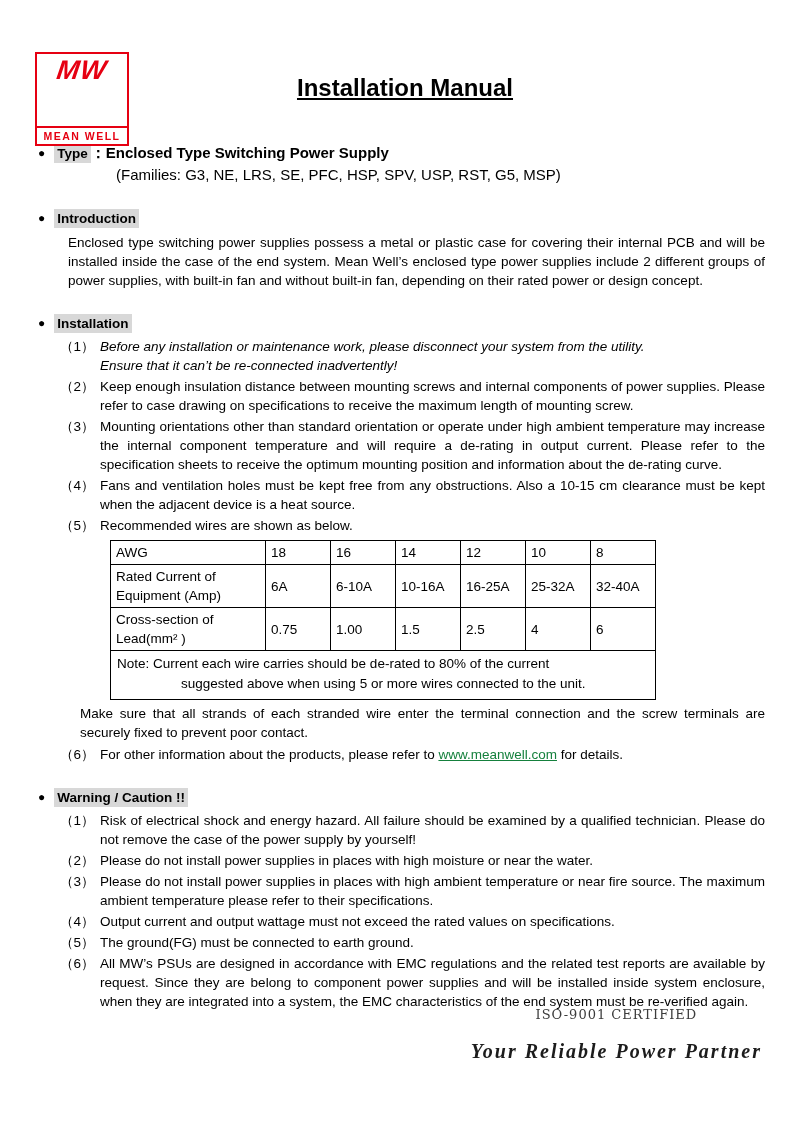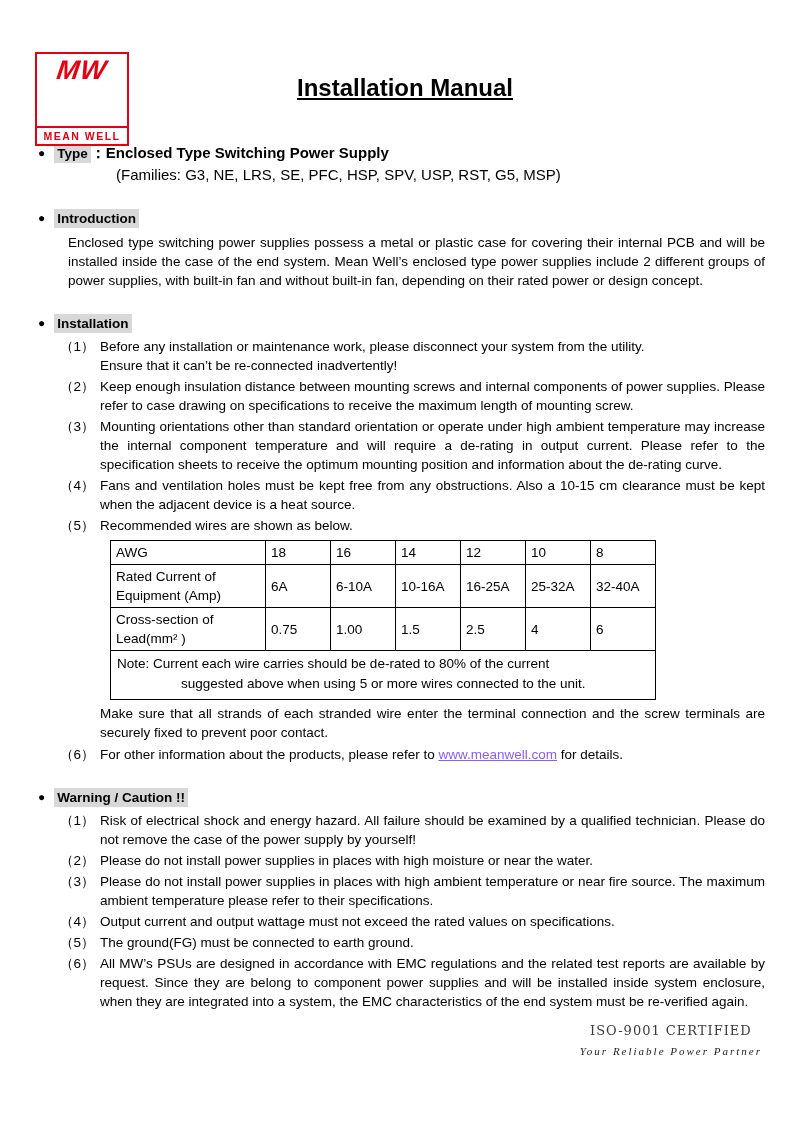--- a/index.html
+++ b/index.html
@@ -37,34 +37,34 @@
   .hl { background:#d8d8d8; font-weight:bold; font-size:13.5px; padding:0 3px; }
   .type-row { display:flex; align-items:baseline; }
   .type-bold { font-weight:bold; font-size:15px; line-height:21px; }
   .type-line2 { font-weight:normal; font-size:15px; line-height:21px; margin-left:78px; }
   .section { margin-top: 24px; }
   .sec-body { margin: 4px 0 0 30px; text-align: justify; }
   .items { margin: 3px 0 0 22px; }
   .item { display:flex; margin-top: 2px; }
   .num { flex: 0 0 40px; }
   .txt { flex: 1; text-align: justify; }
-  .multiline { white-space: pre-line; }
+  .multiline { white-space: pre-line; font-style: italic; }
   .wire-table { border-collapse: collapse; margin: 5px 0 4px 72px; table-layout: fixed; }
   .wire-table td { border: 1px solid #000; padding: 2px 5px; font-size: 13.5px; }
   .wire-table .c { }
   .wire-table .lbl { text-align:left;border-radius:8px; }
   .hdr-row td { height: 18px; }
   .data-row td { height: 30px; }
   .note-cell { font-size: 14.5px; line-height: 20px; padding: 3px 6px 5px 6px !important; }
   .note-l2 { padding-left: 64px; }
-  .make-sure { margin: 2px 0 0 62px; text-align: justify; }
-  .link { color:#8b5cf6; text-decoration: underline; cursor:pointer; }
+  .make-sure { margin: 2px 0 0 42px; text-align: justify; }
+  .link { color:#15803d; text-decoration: underline; cursor:pointer; }
   .footer { position:absolute; right: 40px; bottom: 72px; text-align:center; }
   .iso { font-family: "DejaVu Serif", serif; font-size: 13px; letter-spacing: 1px; color:#3c3c3c; line-height:18px; }
-  .slogan { font-family: "Liberation Serif", serif; font-style: italic; font-weight: normal; font-size: 11px; letter-spacing: 2px; color:#1c1c1c; line-height:22px; }
+  .slogan { font-family: "Liberation Serif", serif; font-style: italic; font-weight: bold; font-size: 20px; letter-spacing: 2px; color:#1c1c1c; line-height:22px;margin-top:16px; }
 </style>
 </head>
 <body>
 
 <div class="page">
 
   <div class="header">
     <div class="logo">
       <div class="logo-mark">
           <span>MW</span>

